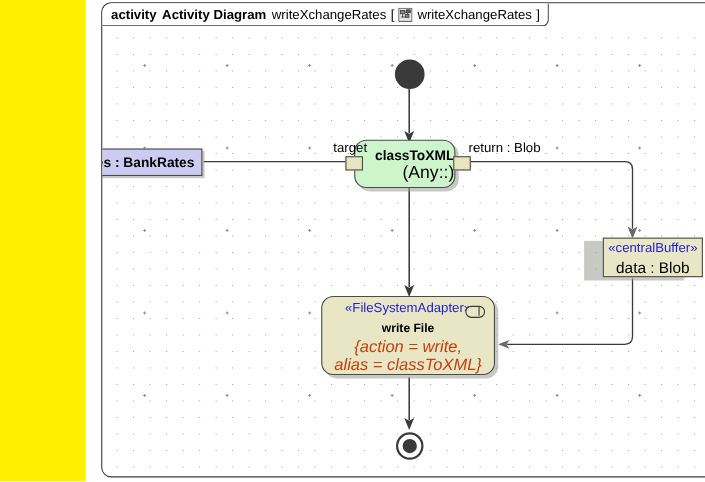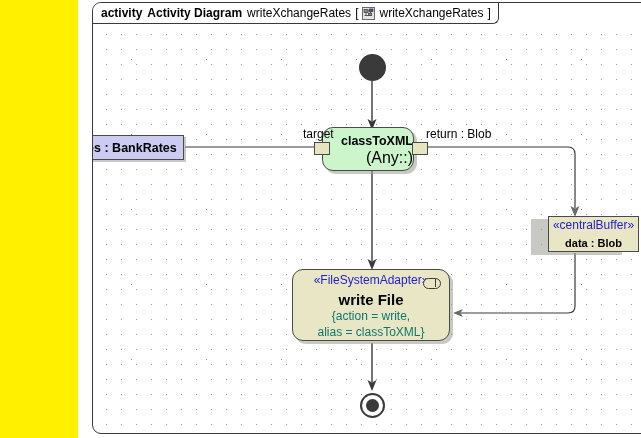--- a/index.html
+++ b/index.html
@@ -113,31 +113,31 @@
     display:flex;align-items:center;justify-content:center;
   }
   .obj-lav .lbl{font-size:12.5px;font-weight:bold;color:#000;}
 
   
   .obj-beige{
     background:#e8e6c4;border:1.5px solid #4a4a4a;
     display:flex;flex-direction:column;align-items:center;justify-content:center;
   }
   .stereo{font-size:12px;color:#2222cc;line-height:15px;}
-  .obj-beige .nm{font-size:11px;font-weight:bold;color:#000;line-height:16px;margin-top:2px;}
+  .obj-beige .nm{font-size:14px;font-weight:normal;color:#000;line-height:16px;margin-top:2px;}
 
   
   .action-beige{
     background:#e8e6c4;border:1.5px solid #4a4a4a;border-radius:11px;
     display:flex;flex-direction:column;align-items:center;justify-content:center;
     padding-top:3px;
   }
   .action-beige .ster{font-size:12px;color:#2222cc;line-height:15px;}
-  .action-beige .nm{font-size:15px;font-weight:bold;color:#000;line-height:17px;margin-top:3px;}
-  .action-beige .cn{font-size:12px;color:#0f766e;line-height:16px;}
+  .action-beige .nm{font-size:11px;font-weight:bold;color:#000;line-height:17px;margin-top:3px;}
+  .action-beige .cn{font-size:15px;color:#c2410c;line-height:16px;font-style:italic;}
   .pill-icon{
     position:absolute;right:8px;top:8px;width:18px;height:11px;
     border:1.3px solid #3a3a3a;border-radius:6px;background:#e8e6c4;
     box-sizing:border-box;z-index:6;
   }
   .pill-icon::after{
     content:"";position:absolute;right:4px;top:0px;width:1.3px;height:8.4px;
     background:#3a3a3a;
   }
 

